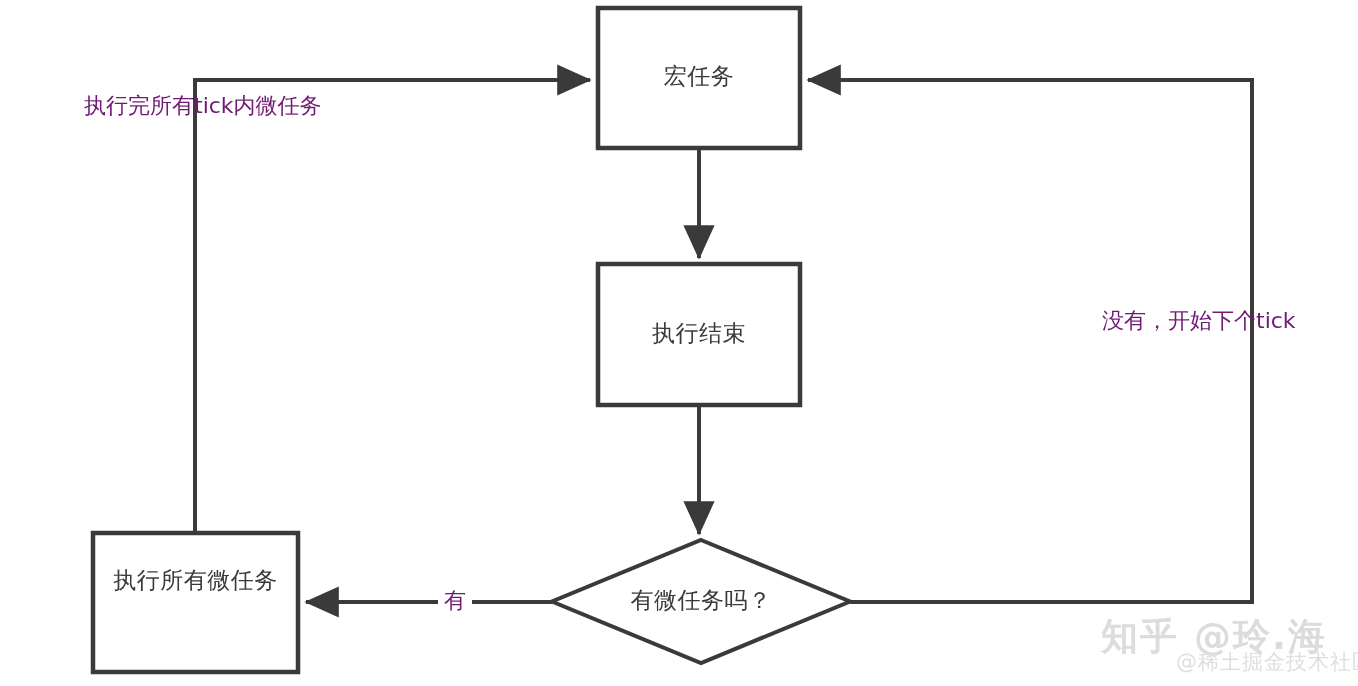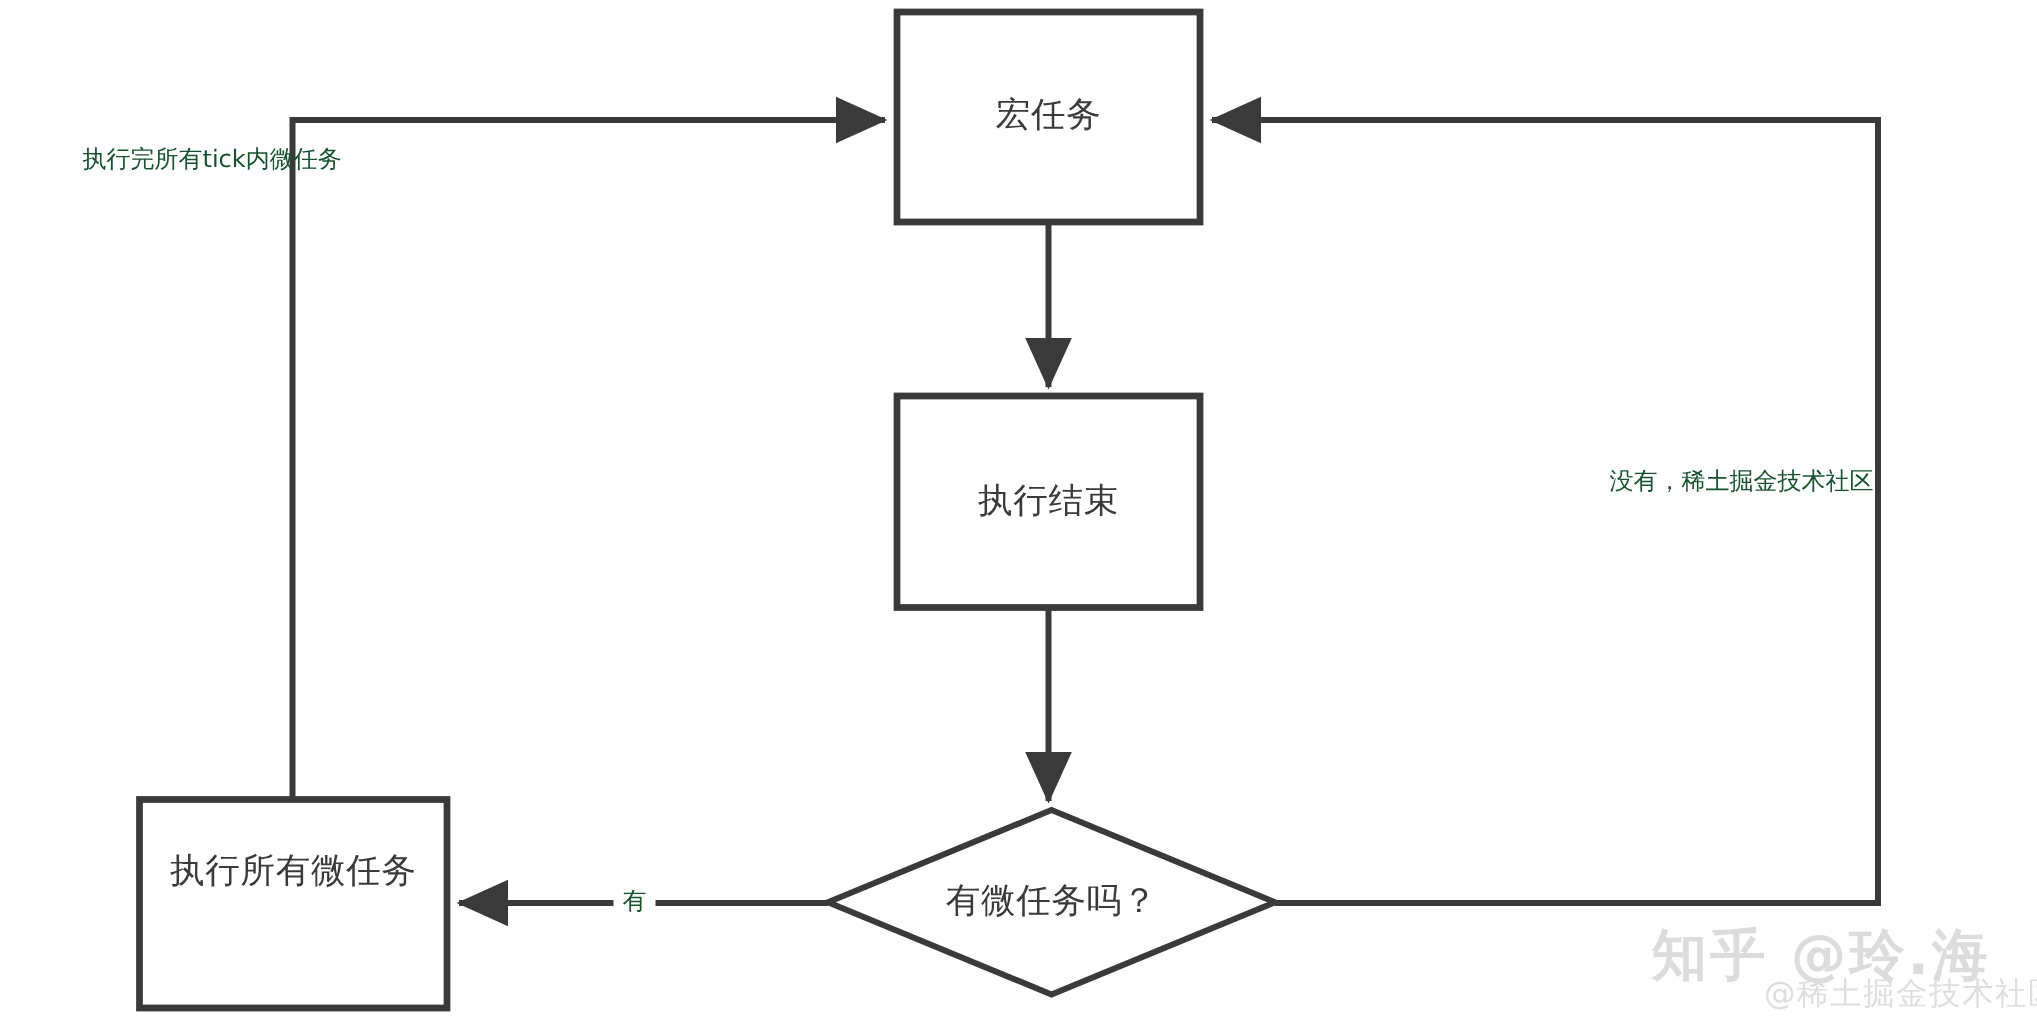--- a/index.html
+++ b/index.html
@@ -33,24 +33,25 @@
     text-align: center;
     color: #3a3a3a;
     font-size: 23px;
     line-height: 34px;
     letter-spacing: 0.5px;
     pointer-events: none;
     font-family: Liberation Mono, monospace;
   }
   .edge-label {
     position: absolute;
-    color: #14532d;
-    font-size: 16px;
+    color: #701a75;
+    font-size: 22px;
     line-height: 30px;
     white-space: nowrap;
+    margin-left: 29px;
   }
   .wm {
     position: absolute;
     color: #d8d8d8;
     white-space: nowrap;
     pointer-events: none;
     user-select: none;
   }
   .wm-main {
     font-size: 37px;
@@ -97,21 +98,21 @@
   <div class="node-label" style="left:598px; top:8px; width:202px; height:140px;">宏任务</div>
 
   <div class="node-label" style="left:598px; top:264px; width:202px; height:141px;">执行结束</div>
 
   <div class="node-label" style="left:552px; top:540px; width:298px; height:123px;">有微任务吗？</div>
 
   <div class="node-label" style="left:103px; top:512px; width:185px; height:139px;">执行所有微任务</div>
 
   <div class="edge-label" style="left:55px; top:91px;">执行完所有tick内微任务</div>
 
-  <div class="edge-label" style="left:1073px; top:306px;">没有，稀土掘金技术社区</div>
+  <div class="edge-label" style="left:1073px; top:306px;">没有，开始下个tick</div>
 
   <div class="edge-label" style="left:409px; top:586px; background:#ffffff; padding:0 6px;">有</div>
 
   <div class="wm wm-main" style="left:1101px; top:612px;font-weight:bold;">知乎 @玲.海</div>
 
   <div class="wm wm-sub" style="left:1176px; top:648px;">@稀土掘金技术社区</div>
 
 </div>
 
 </body></html>

